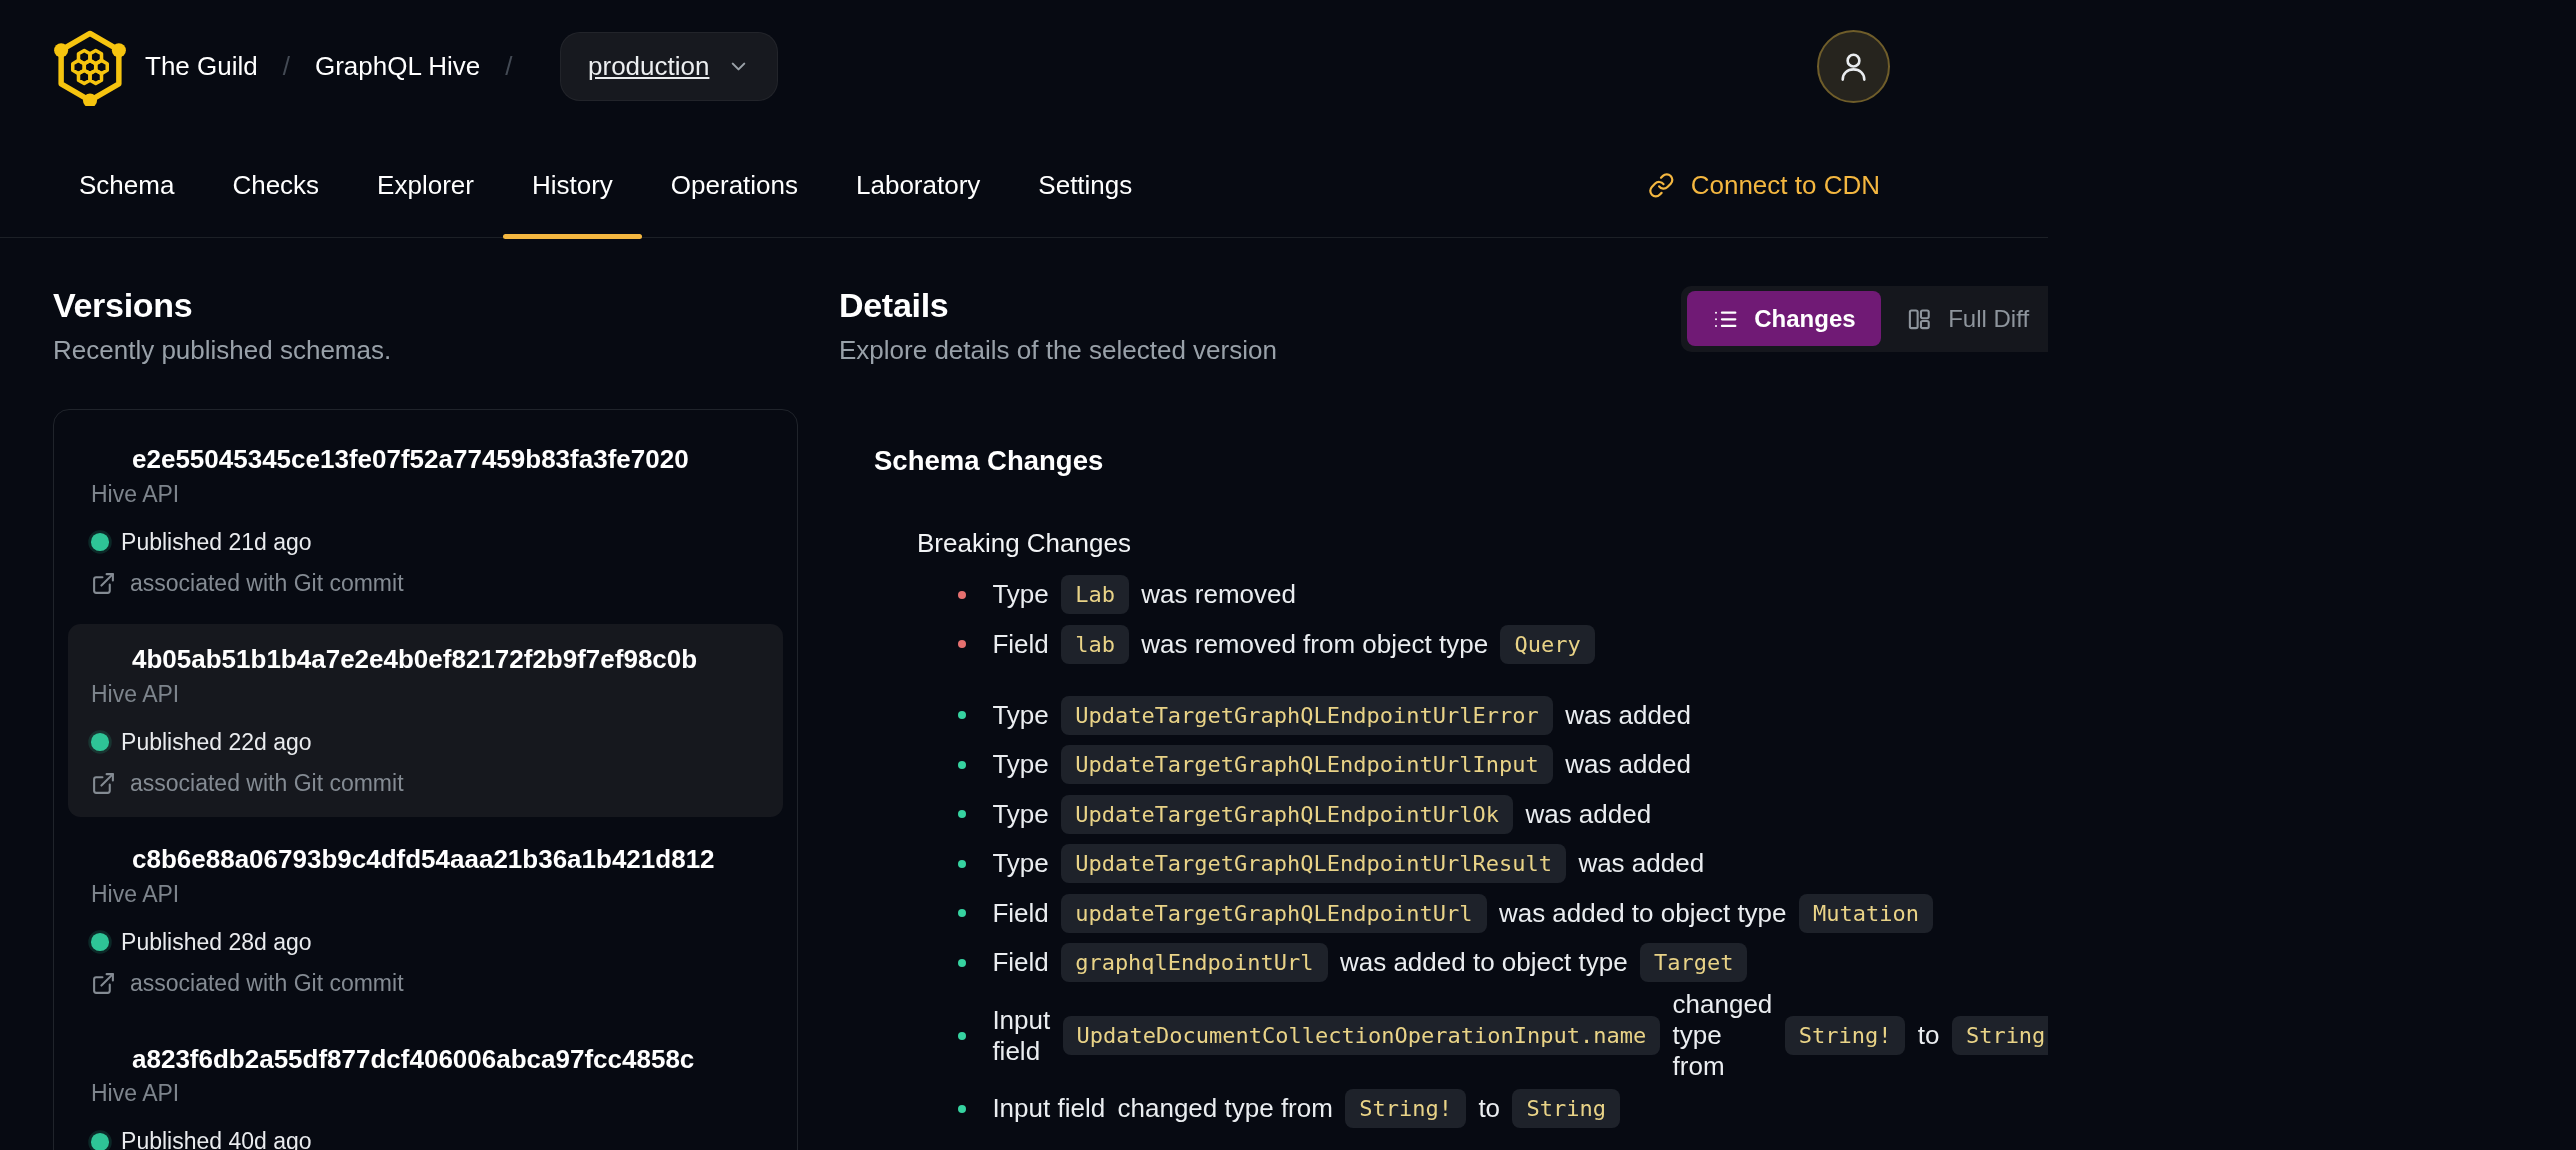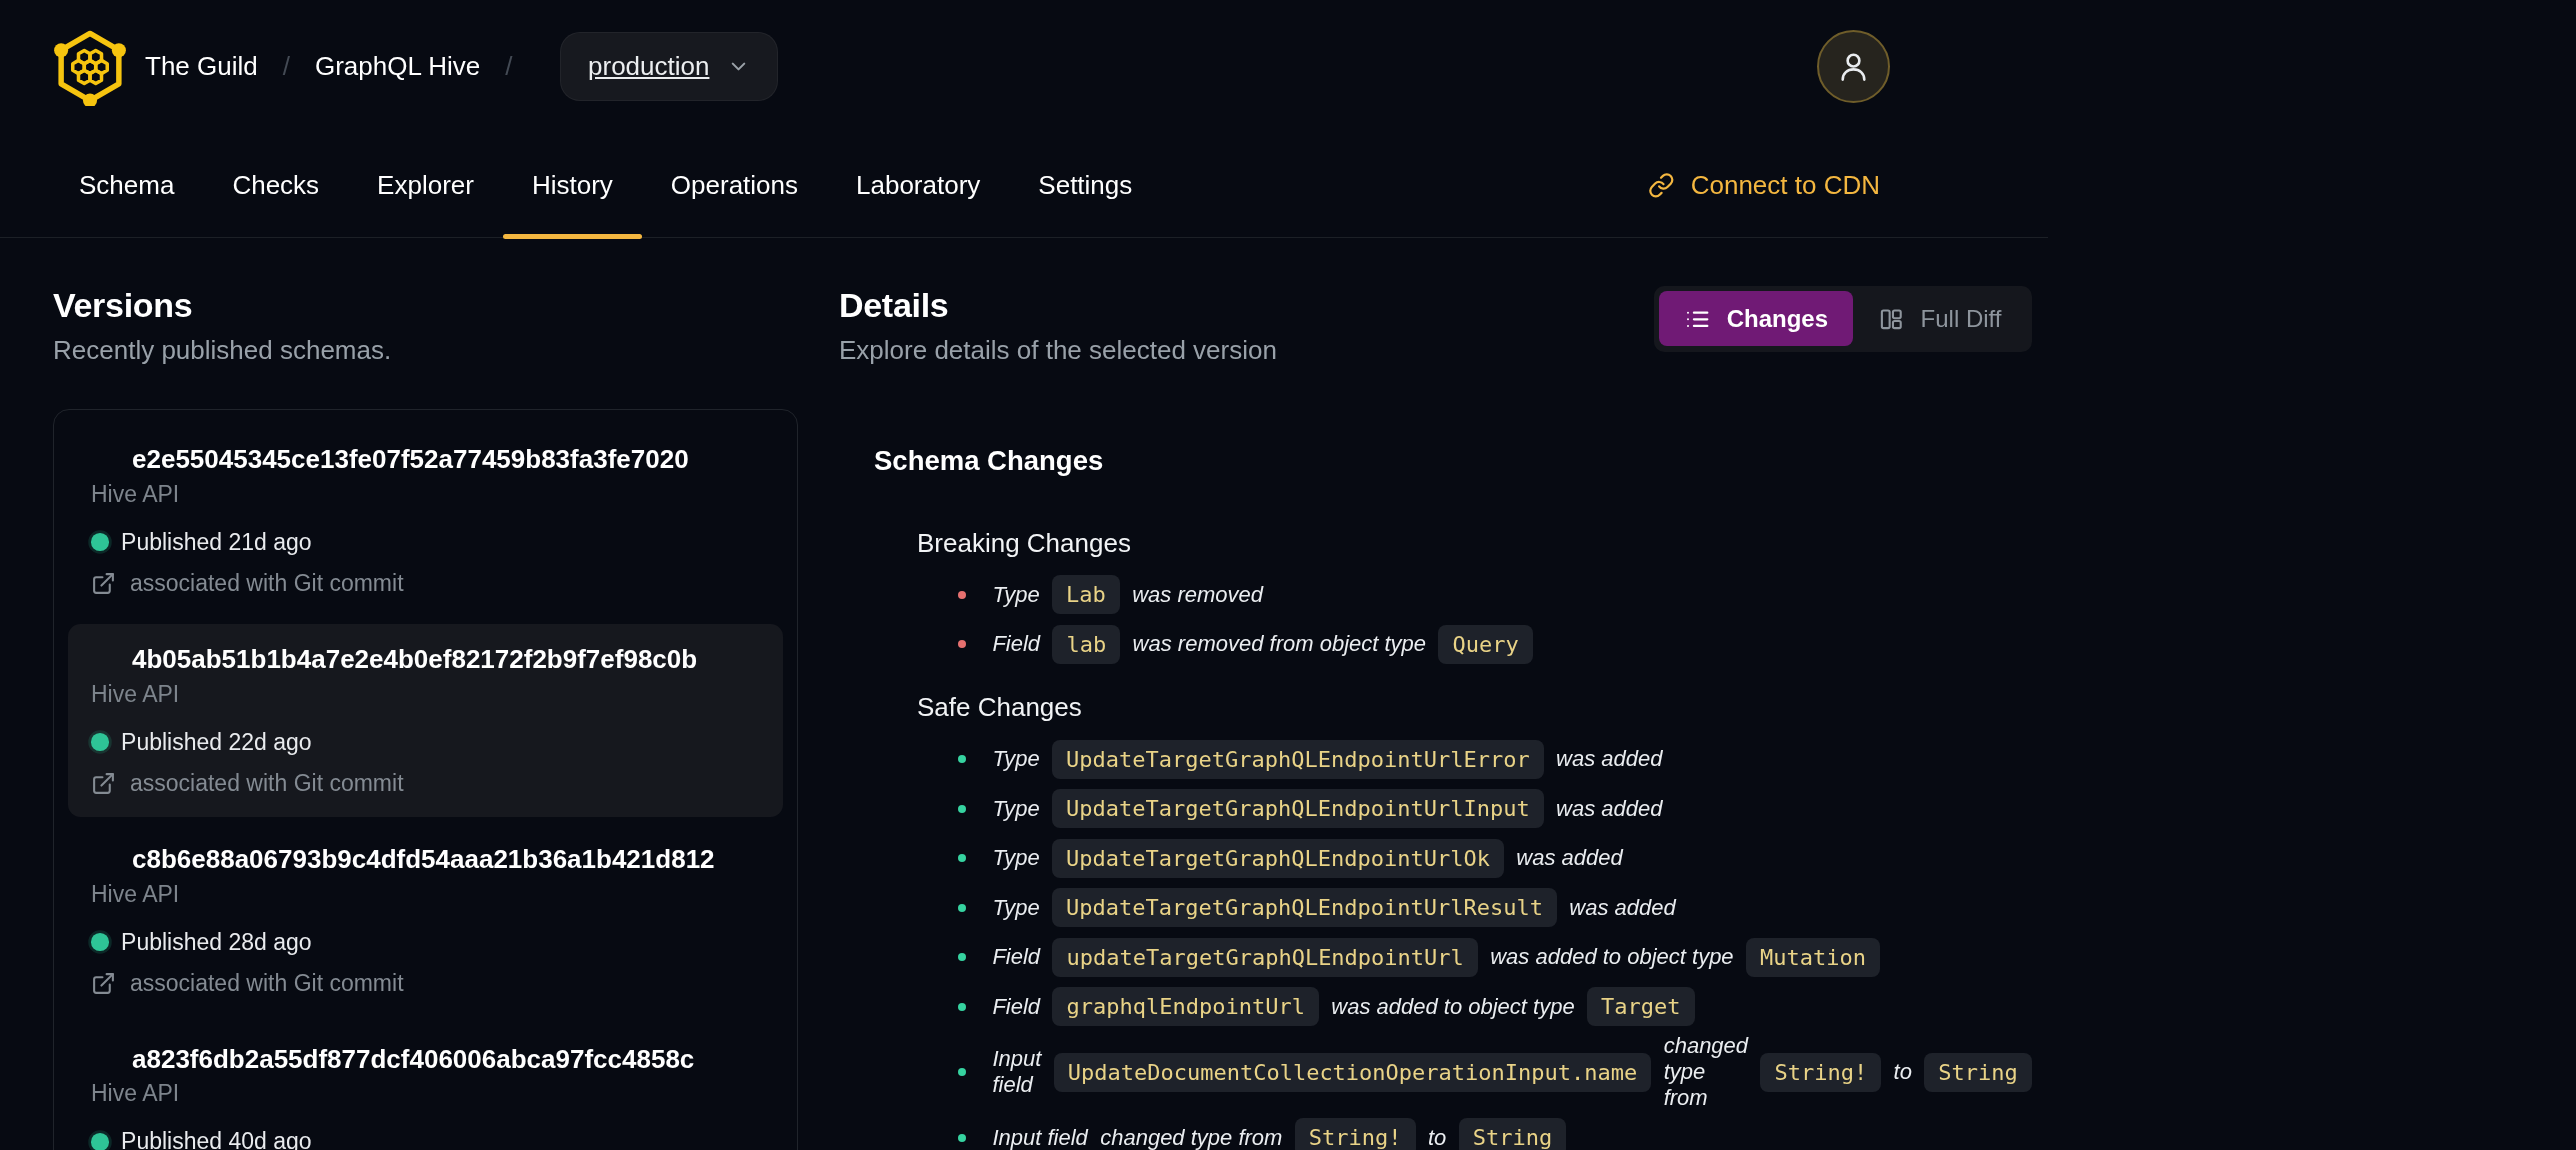--- a/index.html
+++ b/index.html
@@ -106,21 +106,21 @@
   .sc-section + .sc-section{margin-top:25px;}
   .sc-sub-title{font-size:26px;font-weight:400;line-height:30px;color:#f2f4f6;}
   .change-list{list-style:none;margin-top:14px;}
   .change-item{
     display:flex;align-items:center;column-gap:12.4px;
     min-height:46px;margin-bottom:3.5px;padding-left:41px;
   }
   .bullet{width:8px;height:8px;border-radius:50%;flex:none;margin-right:14px;}
   .bullet.breaking{background:var(--breaking);}
   .bullet.safe{background:var(--safe);}
-  .seg{font-size:22px;color:#eaedf0;font-style:italic;}
+  .seg{font-size:26px;color:#eaedf0;}
   .chip{
     font-family:"DejaVu Sans Mono", monospace;
     font-size:22px;color:var(--codetext);
     background:var(--chipbg);border-radius:8px;padding:7px 14px;
     white-space:nowrap;
   }
   svg{display:block;}
 </style>
 </head>
 <body>
@@ -292,21 +292,20 @@
                 <span class="bullet breaking"></span>
                 <span class="seg">Field</span>
                 <span class="chip">lab</span>
                 <span class="seg">was removed from object type</span>
                 <span class="chip">Query</span>
               </li>
             </ul>
         </section>
 
         <section class="sc-section">
-          <h4 class="sc-sub-title">Safe Changes</h4>
           <ul class="change-list" id="safe-list">
               <li class="change-item">
                 <span class="bullet safe"></span>
                 <span class="seg">Type</span>
                 <span class="chip">UpdateTargetGraphQLEndpointUrlError</span>
                 <span class="seg">was added</span>
               </li>
               <li class="change-item">
                 <span class="bullet safe"></span>
                 <span class="seg">Type</span>

